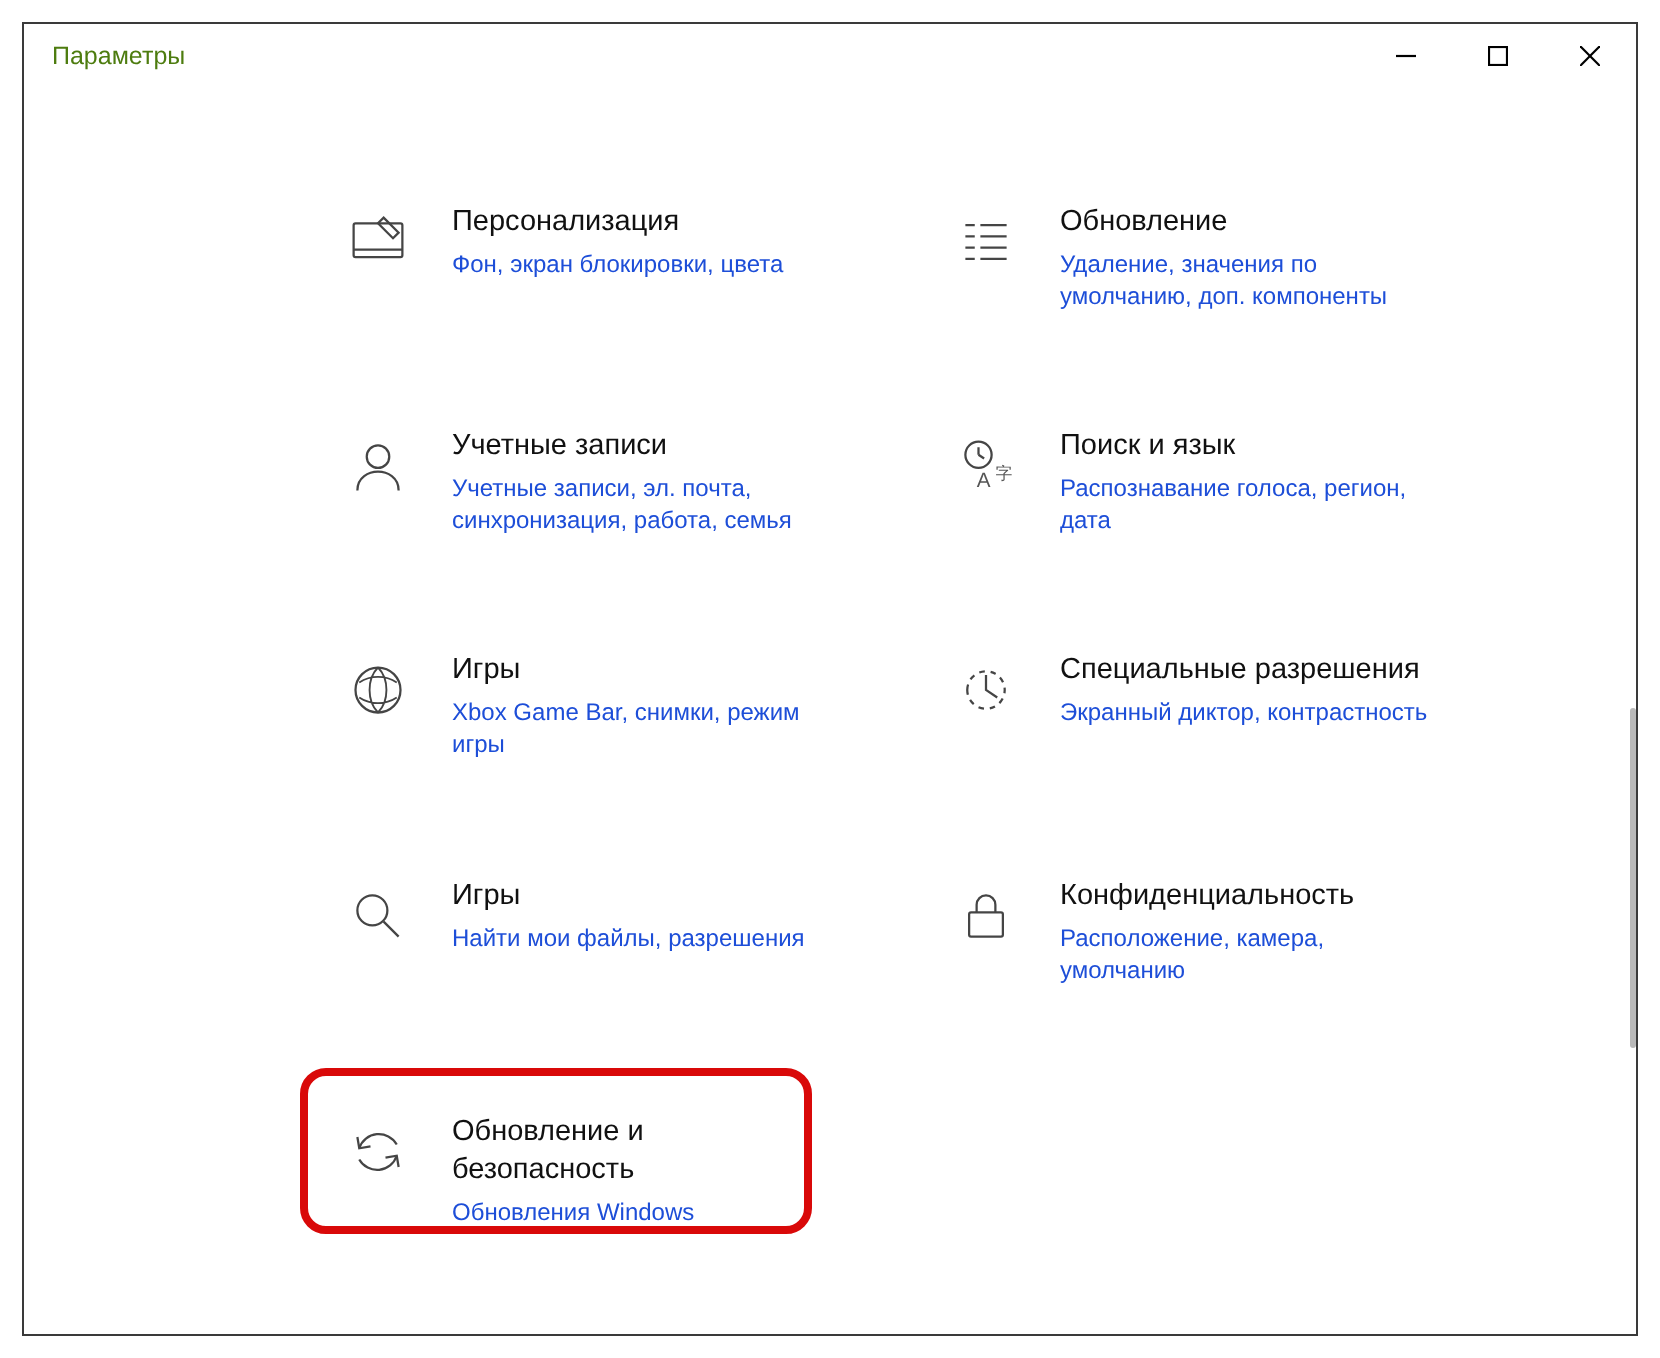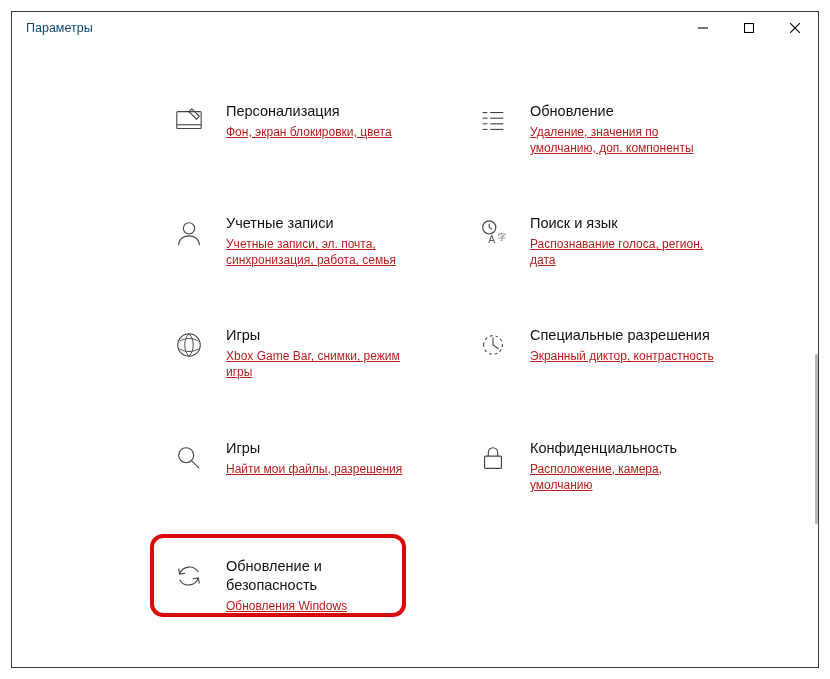--- a/index.html
+++ b/index.html
@@ -25,21 +25,21 @@
   .titlebar {
     height: 32px;
     display: flex;
     align-items: center;
     justify-content: space-between;
     user-select: none;
   }
   .titlebar .title {
     padding-left: 14px;
     font-size: 12.5px;
-    color: #0c4a6e;
+    color: #4d7c0f;
   }
   .win-controls {
     display: flex;
     height: 100%;
   }
   .win-btn {
     width: 46px;
     height: 32px;
     display: flex;
     align-items: center;
@@ -95,23 +95,22 @@
     max-width: 190px;
   }
   .tile-title {
     font-size: 14.5px;
     color: #111;
     line-height: 1.3;
     margin-bottom: 3px;
   }
   .tile-desc {
     font-size: 12px;
-    color: #b91c1c;
+    color: #1d4ed8;
     line-height: 1.35;
-    text-decoration: underline;
   }
   .highlight-box {
     position: absolute;
     left: 138px;
     top: 522px;
     width: 256px;
     height: 83px;
     border: 4.5px solid #d90909;
     border-radius: 13px;
     box-sizing: border-box;

